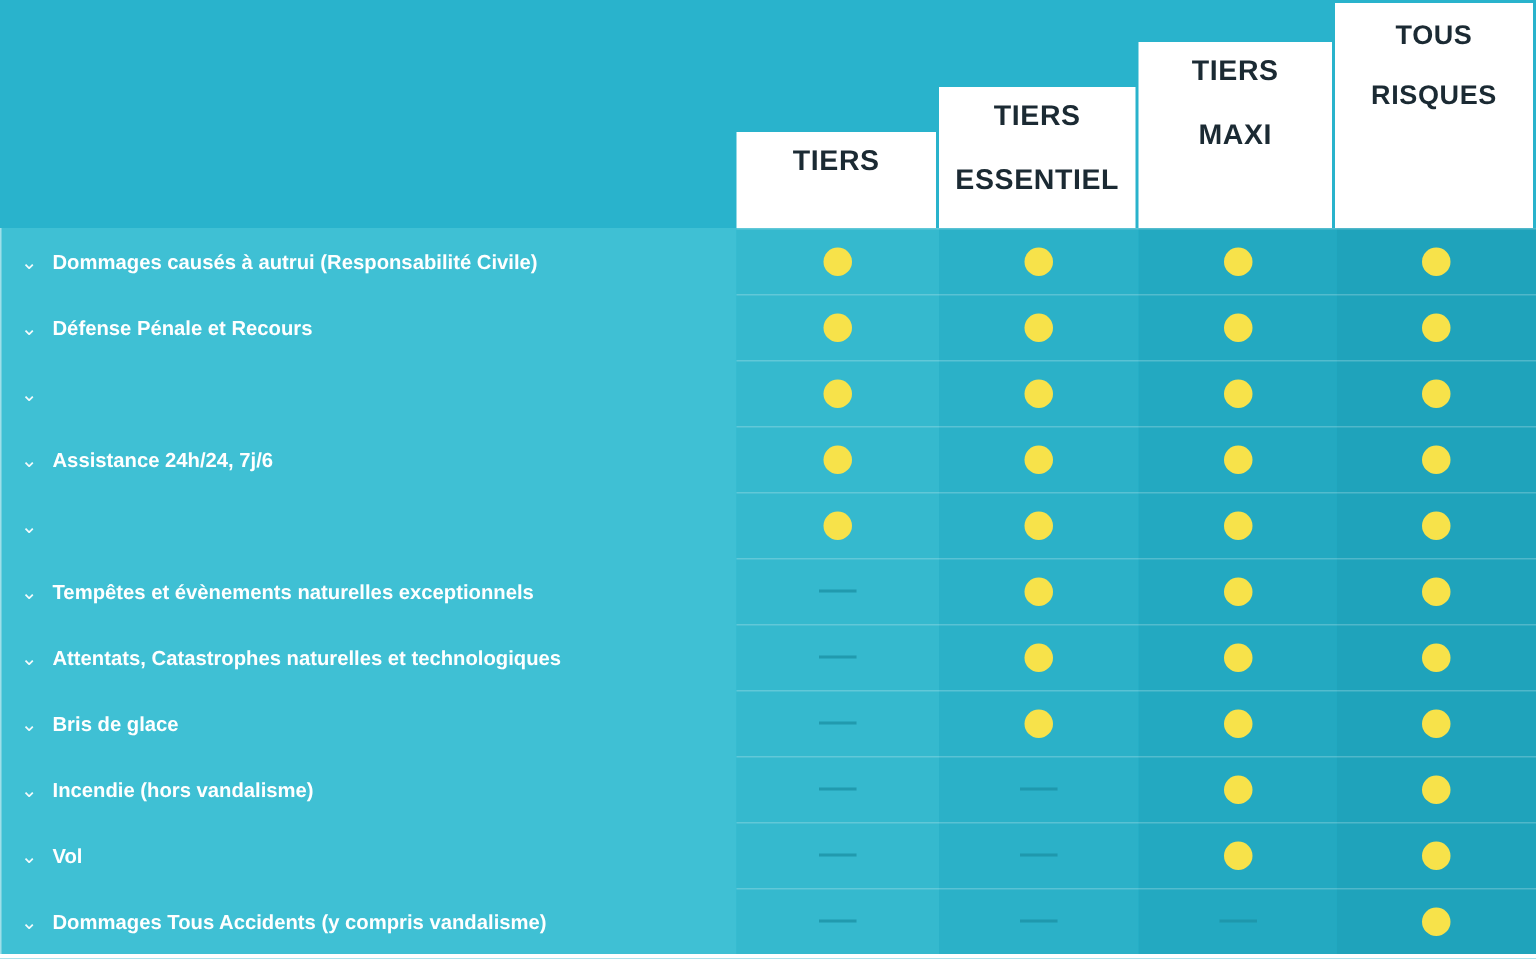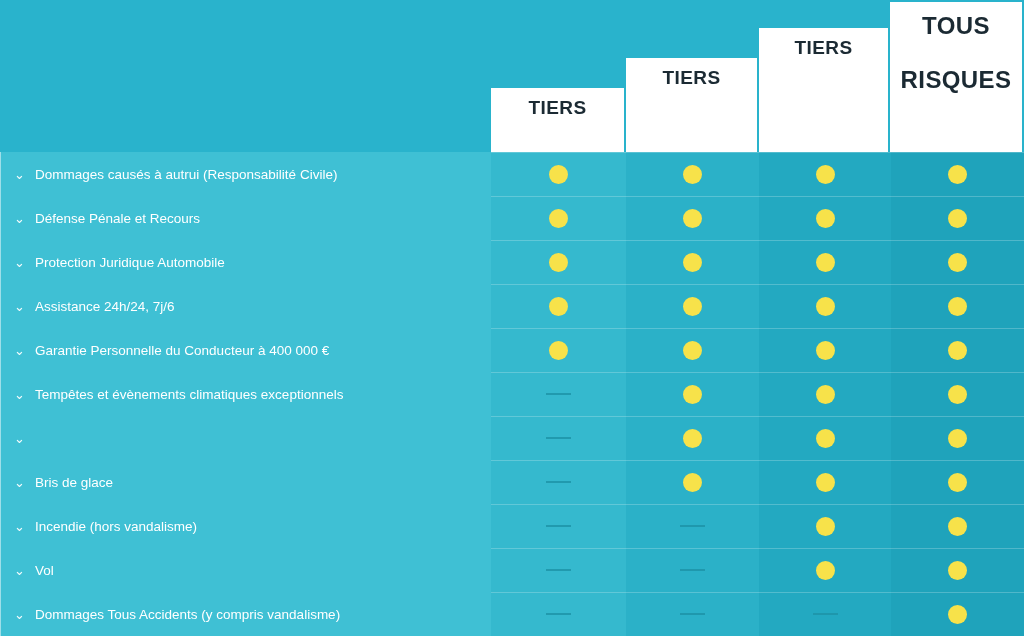--- a/index.html
+++ b/index.html
@@ -42,21 +42,21 @@
   }
   .col-head span {
     display: block;
     width: 100%;
   }
 
   
   #head-0 { left: 491px; top: 88px;  width: 133px; height: 64px; font-size: 19px; padding-top: 9px; }
   #head-1 { left: 626px; top: 58px;  width: 131px; height: 94px; font-size: 19px; padding-top: 9px; }
   #head-2 { left: 759px; top: 28px;  width: 129px; height: 124px; font-size: 19px; padding-top: 9px; }
-  #head-3 { left: 890px; top: 2px;   width: 132px; height: 150px; font-size: 24px; padding-top: 11px; }
+  #head-3 { left: 890px; top: 2px;   width: 132px; height: 150px; font-size: 18px; padding-top: 11px; }
 
   
   #rows {
     position: absolute;
     left: 0;
     top: 152px;
     width: 1024px;
   }
   .row {
     position: relative;
@@ -78,24 +78,24 @@
     width: 16px;
     min-width: 16px;
     display: inline-block;
     color: #ffffff;
     opacity: .95;
     line-height: 1;
     margin-right: 5px;
     font-size: 13px;
   }
   .row .label-cell .txt strong {
-    font-weight: normal;
+    font-weight: bold;
   }
   .row .label-cell .txt .light {
-    font-weight: normal;
+    font-weight: bold;
     text-align: right;
   }
   .cell {
     width: 133px;
     box-sizing: border-box;
     display: flex;
     align-items: center;
     justify-content: center;
   }
   .cell.c1 { width: 135px; }
@@ -153,25 +153,27 @@
 
   <div id="header">
     <div class="col-head" id="head-0">
       <span>
         <span>TIERS</span><br>
       </span>
     </div>
     <div class="col-head" id="head-1">
       <span>
         <span>TIERS</span><br>
+        <span>ESSENTIEL</span>
       </span>
     </div>
     <div class="col-head" id="head-2">
       <span>
         <span>TIERS</span><br>
+        <span>MAXI</span>
       </span>
     </div>
     <div class="col-head" id="head-3">
       <span>
         <span>TOUS</span><br>
         <span>RISQUES</span>
       </span>
     </div>
   </div>
 
@@ -219,21 +221,20 @@
         </div>
         <div class="cell c4 tint-e">
           <div class="dot"></div>
           <div class="vline" style="left: 0px;"></div>
         </div>
       </div>
       <div class="row">
         <div class="row-sep"></div>
         <div class="label-cell tint-a">
           <span class="chev">⌄</span>
-          <span class="txt"><strong>Protection Juridique Automobile</strong></span>
         </div>
         <div class="cell c1 tint-b">
           <div class="dot"></div>
           <div class="vline" style="left: 0px;"></div>
         </div>
         <div class="cell c2 tint-c">
           <div class="dot"></div>
           <div class="vline" style="left: 0px;"></div>
         </div>
         <div class="cell c3 tint-d">
@@ -265,66 +266,66 @@
         </div>
         <div class="cell c4 tint-e">
           <div class="dot"></div>
           <div class="vline" style="left: 0px;"></div>
         </div>
       </div>
       <div class="row">
         <div class="row-sep"></div>
         <div class="label-cell tint-a">
           <span class="chev">⌄</span>
-          <span class="txt"><strong>Garantie Personnelle du Conducteur</strong><span class="light"> à 400 000 €</span></span>
-        </div>
-        <div class="cell c1 tint-b">
-          <div class="dot"></div>
-          <div class="vline" style="left: 0px;"></div>
-        </div>
-        <div class="cell c2 tint-c">
-          <div class="dot"></div>
-          <div class="vline" style="left: 0px;"></div>
-        </div>
-        <div class="cell c3 tint-d">
-          <div class="dot"></div>
-          <div class="vline" style="left: 0px;"></div>
-        </div>
-        <div class="cell c4 tint-e">
-          <div class="dot"></div>
-          <div class="vline" style="left: 0px;"></div>
-        </div>
-      </div>
-      <div class="row">
-        <div class="row-sep"></div>
-        <div class="label-cell tint-a">
-          <span class="chev">⌄</span>
-          <span class="txt"><strong>Tempêtes et évènements climatiques exceptionnels</strong></span>
-        </div>
-        <div class="cell c1 tint-b">
-          <div class="dash"></div>
-          <div class="vline" style="left: 0px;"></div>
-        </div>
-        <div class="cell c2 tint-c">
-          <div class="dot"></div>
-          <div class="vline" style="left: 0px;"></div>
-        </div>
-        <div class="cell c3 tint-d">
-          <div class="dot"></div>
-          <div class="vline" style="left: 0px;"></div>
-        </div>
-        <div class="cell c4 tint-e">
-          <div class="dot"></div>
-          <div class="vline" style="left: 0px;"></div>
-        </div>
-      </div>
-      <div class="row">
-        <div class="row-sep"></div>
-        <div class="label-cell tint-a">
-          <span class="chev">⌄</span>
+        </div>
+        <div class="cell c1 tint-b">
+          <div class="dot"></div>
+          <div class="vline" style="left: 0px;"></div>
+        </div>
+        <div class="cell c2 tint-c">
+          <div class="dot"></div>
+          <div class="vline" style="left: 0px;"></div>
+        </div>
+        <div class="cell c3 tint-d">
+          <div class="dot"></div>
+          <div class="vline" style="left: 0px;"></div>
+        </div>
+        <div class="cell c4 tint-e">
+          <div class="dot"></div>
+          <div class="vline" style="left: 0px;"></div>
+        </div>
+      </div>
+      <div class="row">
+        <div class="row-sep"></div>
+        <div class="label-cell tint-a">
+          <span class="chev">⌄</span>
+          <span class="txt"><strong>Tempêtes et évènements naturelles exceptionnels</strong></span>
+        </div>
+        <div class="cell c1 tint-b">
+          <div class="dash"></div>
+          <div class="vline" style="left: 0px;"></div>
+        </div>
+        <div class="cell c2 tint-c">
+          <div class="dot"></div>
+          <div class="vline" style="left: 0px;"></div>
+        </div>
+        <div class="cell c3 tint-d">
+          <div class="dot"></div>
+          <div class="vline" style="left: 0px;"></div>
+        </div>
+        <div class="cell c4 tint-e">
+          <div class="dot"></div>
+          <div class="vline" style="left: 0px;"></div>
+        </div>
+      </div>
+      <div class="row">
+        <div class="row-sep"></div>
+        <div class="label-cell tint-a">
+          <span class="chev">⌄</span>
+          <span class="txt"><strong>Attentats, Catastrophes naturelles et technologiques</strong></span>
         </div>
         <div class="cell c1 tint-b">
           <div class="dash"></div>
           <div class="vline" style="left: 0px;"></div>
         </div>
         <div class="cell c2 tint-c">
           <div class="dot"></div>
           <div class="vline" style="left: 0px;"></div>
         </div>
         <div class="cell c3 tint-d">

